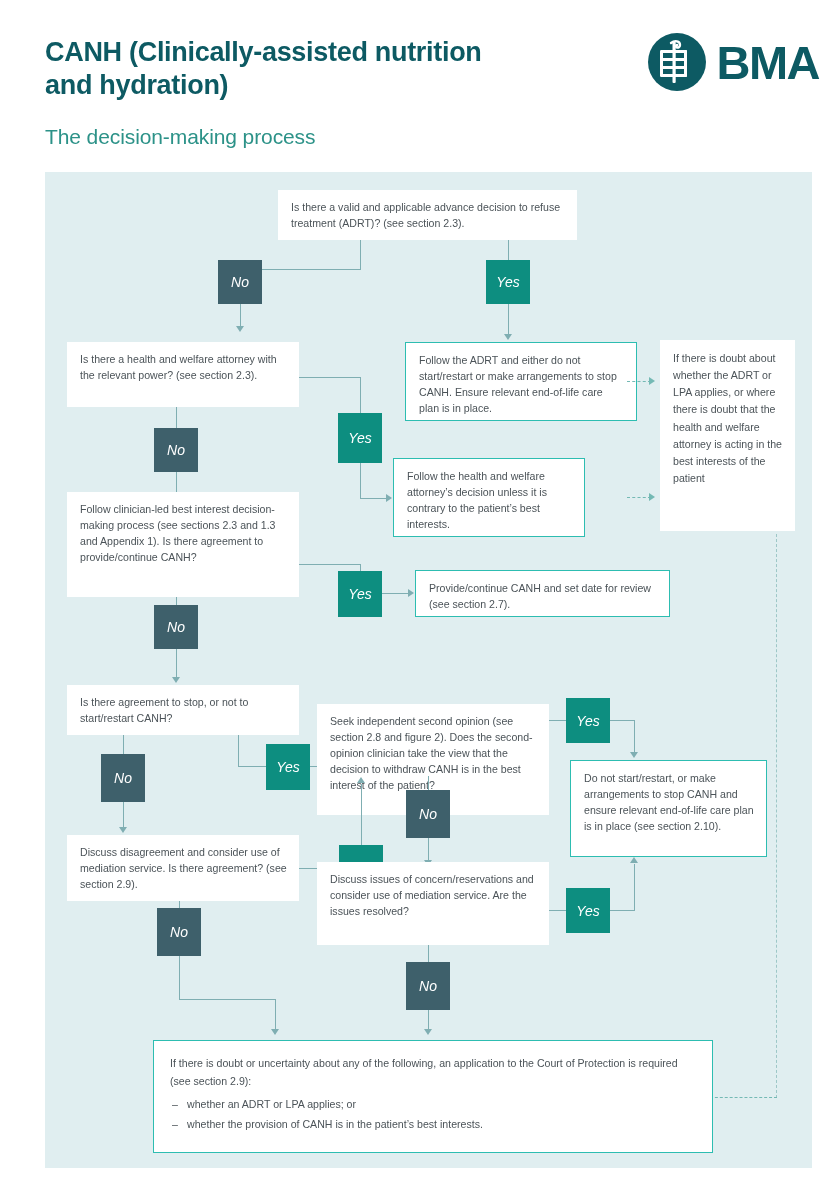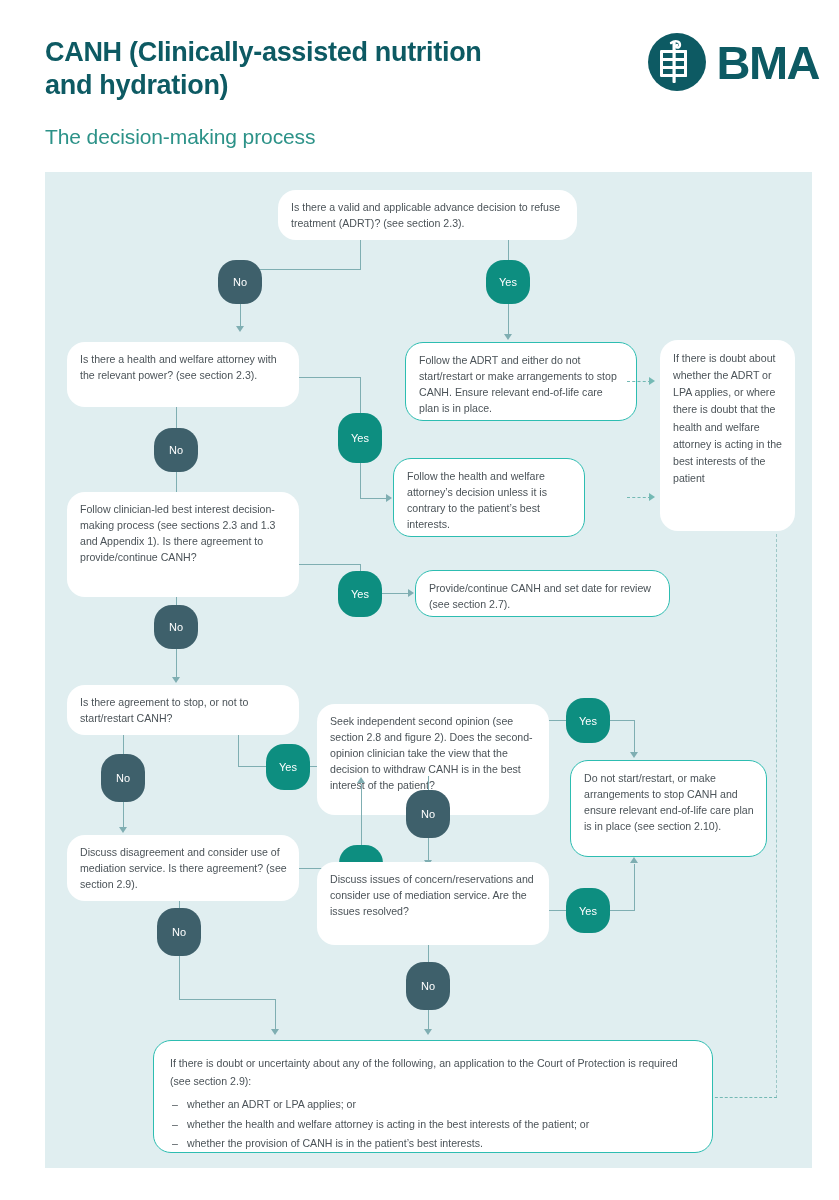--- a/index.html
+++ b/index.html
@@ -22,40 +22,40 @@
   #logo{position:absolute;right:20px;top:32px;display:flex;align-items:center;gap:9px;}
   #logo .mark{width:60px;height:60px;flex:0 0 auto;}
   #logo .word{font-size:47px;font-weight:bold;color:#0d5a63;letter-spacing:-1.5px;line-height:1;}
 
   
   #panel{
     position:absolute;left:45px;top:172px;width:767px;height:996px;
     background:#e0eef0;
   }
   
-  .node{position:absolute;box-sizing:border-box;border-radius:18px;}
+  .node{position:absolute;box-sizing:border-box;}
   .qbox{
     background:#ffffff;color:#4b5358;
     font-size:10.6px;line-height:1.52;
     padding:9px 12px 9px 13px;
   }
   .obox{
     background:#ffffff;color:#4b5358;
     border:1.6px solid #2dbdb1;
     font-size:10.6px;line-height:1.52;
     padding:9px 12px 9px 13px;
   }
   .plain{
     background:#ffffff;color:#4b5358;
     font-size:10.6px;line-height:1.62;
     padding:10px 12px 10px 13px;
   }
   .yes,.no{
     display:flex;align-items:center;justify-content:center;
-    color:#ffffff;font-size:11px;
+    color:#ffffff;font-size:14px;font-style:italic;
   }
   .yes{background:#0d8e80;}
   .no{background:#3e606b;}
 
   
   .ln{position:absolute;background:#7faeb2;}
   .lnv{width:1.2px;}
   .lnh{height:1.2px;}
   .dot-h{position:absolute;height:0;border-top:1.3px dashed #74b9b4;}
   .dot-v{position:absolute;width:0;border-left:1.3px dashed #9dc7c7;}
@@ -206,18 +206,17 @@
 
   <div class="ln lnv" style="left:383px;top:773px;height:24px;"></div>
   <div class="node no" style="left:361px;top:790px;width:44px;height:48px;">No</div>
   <div class="ln lnv" style="left:383px;top:838px;height:22px;"></div>
   <div class="arw arw-d" style="left:379px;top:857px;"></div>
 
   <div class="node obox" style="left:108px;top:868px;width:560px;height:113px;padding:14px 16px;line-height:1.66;">
     <span class="blead">If there is doubt or uncertainty about any of the following, an application to the Court of Protection is required (see section 2.9):</span>
     <ul class="bullets">
       <li>whether an ADRT or LPA applies; or</li>
-      <li>whether the health and welfare attorney is acting in the best interests of the patient; or</li>
       <li>whether the provision of CANH is in the patient’s best interests.</li>
     </ul>
   </div>
 
 </div>
 
 </body></html>

